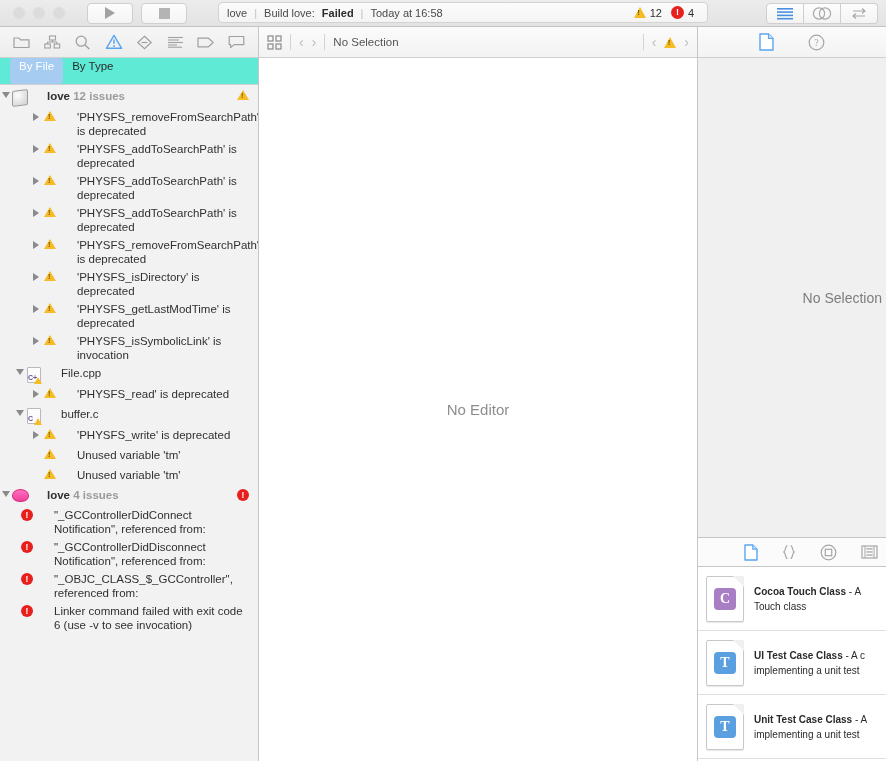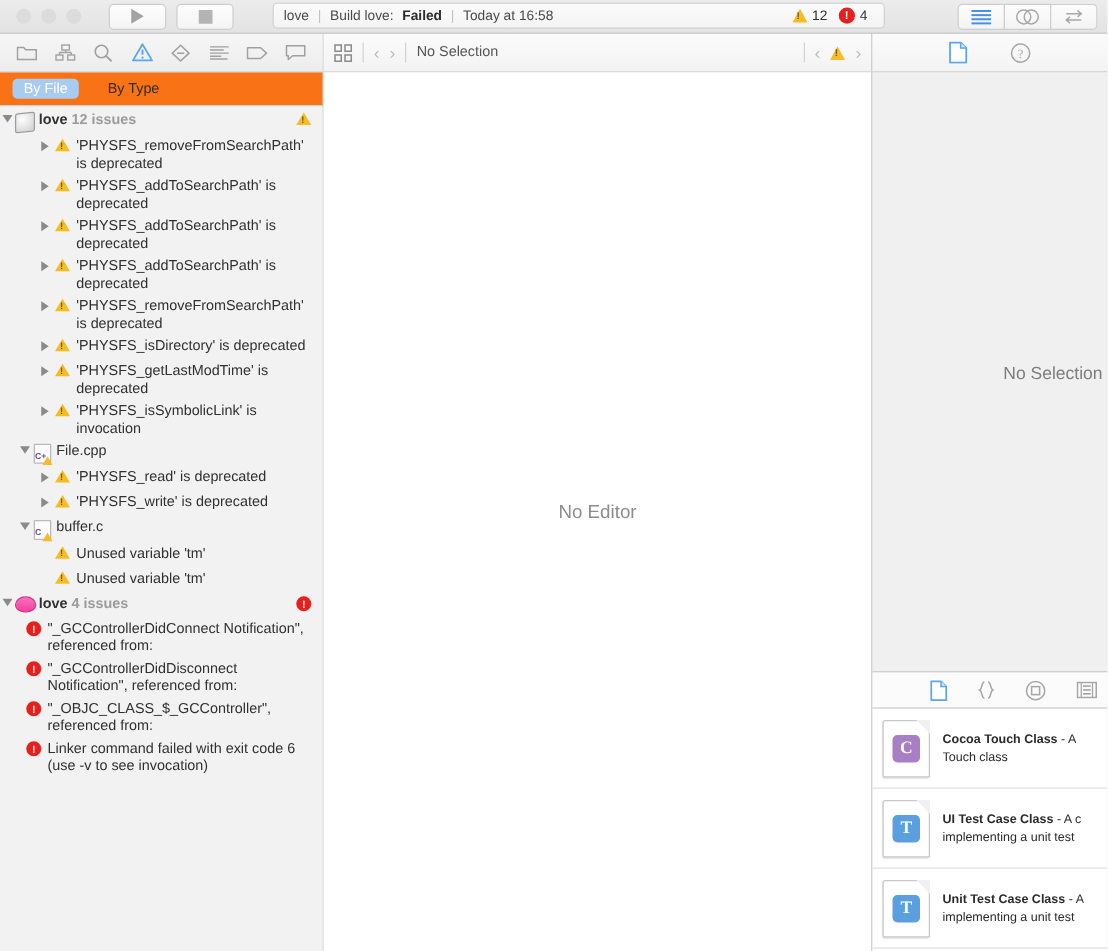--- a/index.html
+++ b/index.html
@@ -135,25 +135,24 @@
     background: linear-gradient(to bottom,#f6f6f6,#ededed);
     border-bottom: 1px solid #cfcfcf;
     display: flex; align-items: center;
     justify-content: space-around;
     padding: 0 6px;
   }
   .nav-ico { width: 22px; height: 22px; display:flex; align-items:center; justify-content:center; }
 
   .filter-bar {
     height: 26px; min-height: 26px;
-    background: #f97316;
+    background: #5eead4;
     border-bottom: 1px solid #d0d0d0;
-    display: flex; align-items: center;
+    display: flex; 
     padding-left: 10px;
-    gap: 14px;
   }
   .fpill {
     font-size: 11.5px;
     padding: 2px 9px;
     border-radius: 4px;
     color: #2d2d2d;
   }
   .fpill.active { background: #a6ccf2; color: #ffffff; font-weight: normal; }
 
   .issue-list {
@@ -186,21 +185,21 @@
     width:0;height:0;
     border-top:4.5px solid transparent;
     border-bottom:4.5px solid transparent;
     border-left:6px solid #8a8a8a;
   }
   .ico-slot {
     width: 18px; min-width: 18px;
     display:flex; align-items:flex-start; justify-content:center;
     padding-top: 1px;
   }
-  .rtext { flex: 1; padding-left: 2px; }
+  .rtext { flex: 1; padding-left: 18px; }
   .sub { color: #9b9b9b; }
   .row-proj { font-weight: bold; }
   .trail {
     width: 18px; min-width: 18px;
     display:flex; align-items:center; justify-content:center;
     padding-top: 1px;
   }
   .file-icon {
     width: 12px; height: 14px;
     position: relative;
@@ -590,41 +589,41 @@
         </div>
         <div class="row" style="padding-left:30px">
           <div class="disc">
               <div class="tri-right"></div>
             </div>
           <div class="ico-slot">
               <div class="wtri-sm"></div>
             </div>
           <div class="rtext">'PHYSFS_read' is deprecated</div>
         </div>
-        <div class="row" style="padding-left:30px">
-          <div class="disc">
-              <div class="tri-right"></div>
-            </div>
-          <div class="ico-slot">
-              <div class="wtri-sm"></div>
-            </div>
-          <div class="rtext">'PHYSFS_write' is deprecated</div>
-        </div>
-
         <div class="row" style="padding-left:14px">
           <div class="disc">
               <div class="tri-down"></div>
             </div>
           <div class="ico-slot">
             <div class="file-icon">
                 <span class="glyph">C</span>
                 <span class="mini-warn"></span>
               </div>
           </div>
           <div class="rtext">buffer.c</div>
+        </div>
+
+        <div class="row" style="padding-left:30px">
+          <div class="disc">
+              <div class="tri-right"></div>
+            </div>
+          <div class="ico-slot">
+              <div class="wtri-sm"></div>
+            </div>
+          <div class="rtext">'PHYSFS_write' is deprecated</div>
         </div>
         <div class="row" style="padding-left:30px">
           <div class="disc"></div>
           <div class="ico-slot">
               <div class="wtri-sm"></div>
             </div>
           <div class="rtext">Unused variable 'tm'</div>
         </div>
         <div class="row" style="padding-left:30px">
           <div class="disc"></div>

